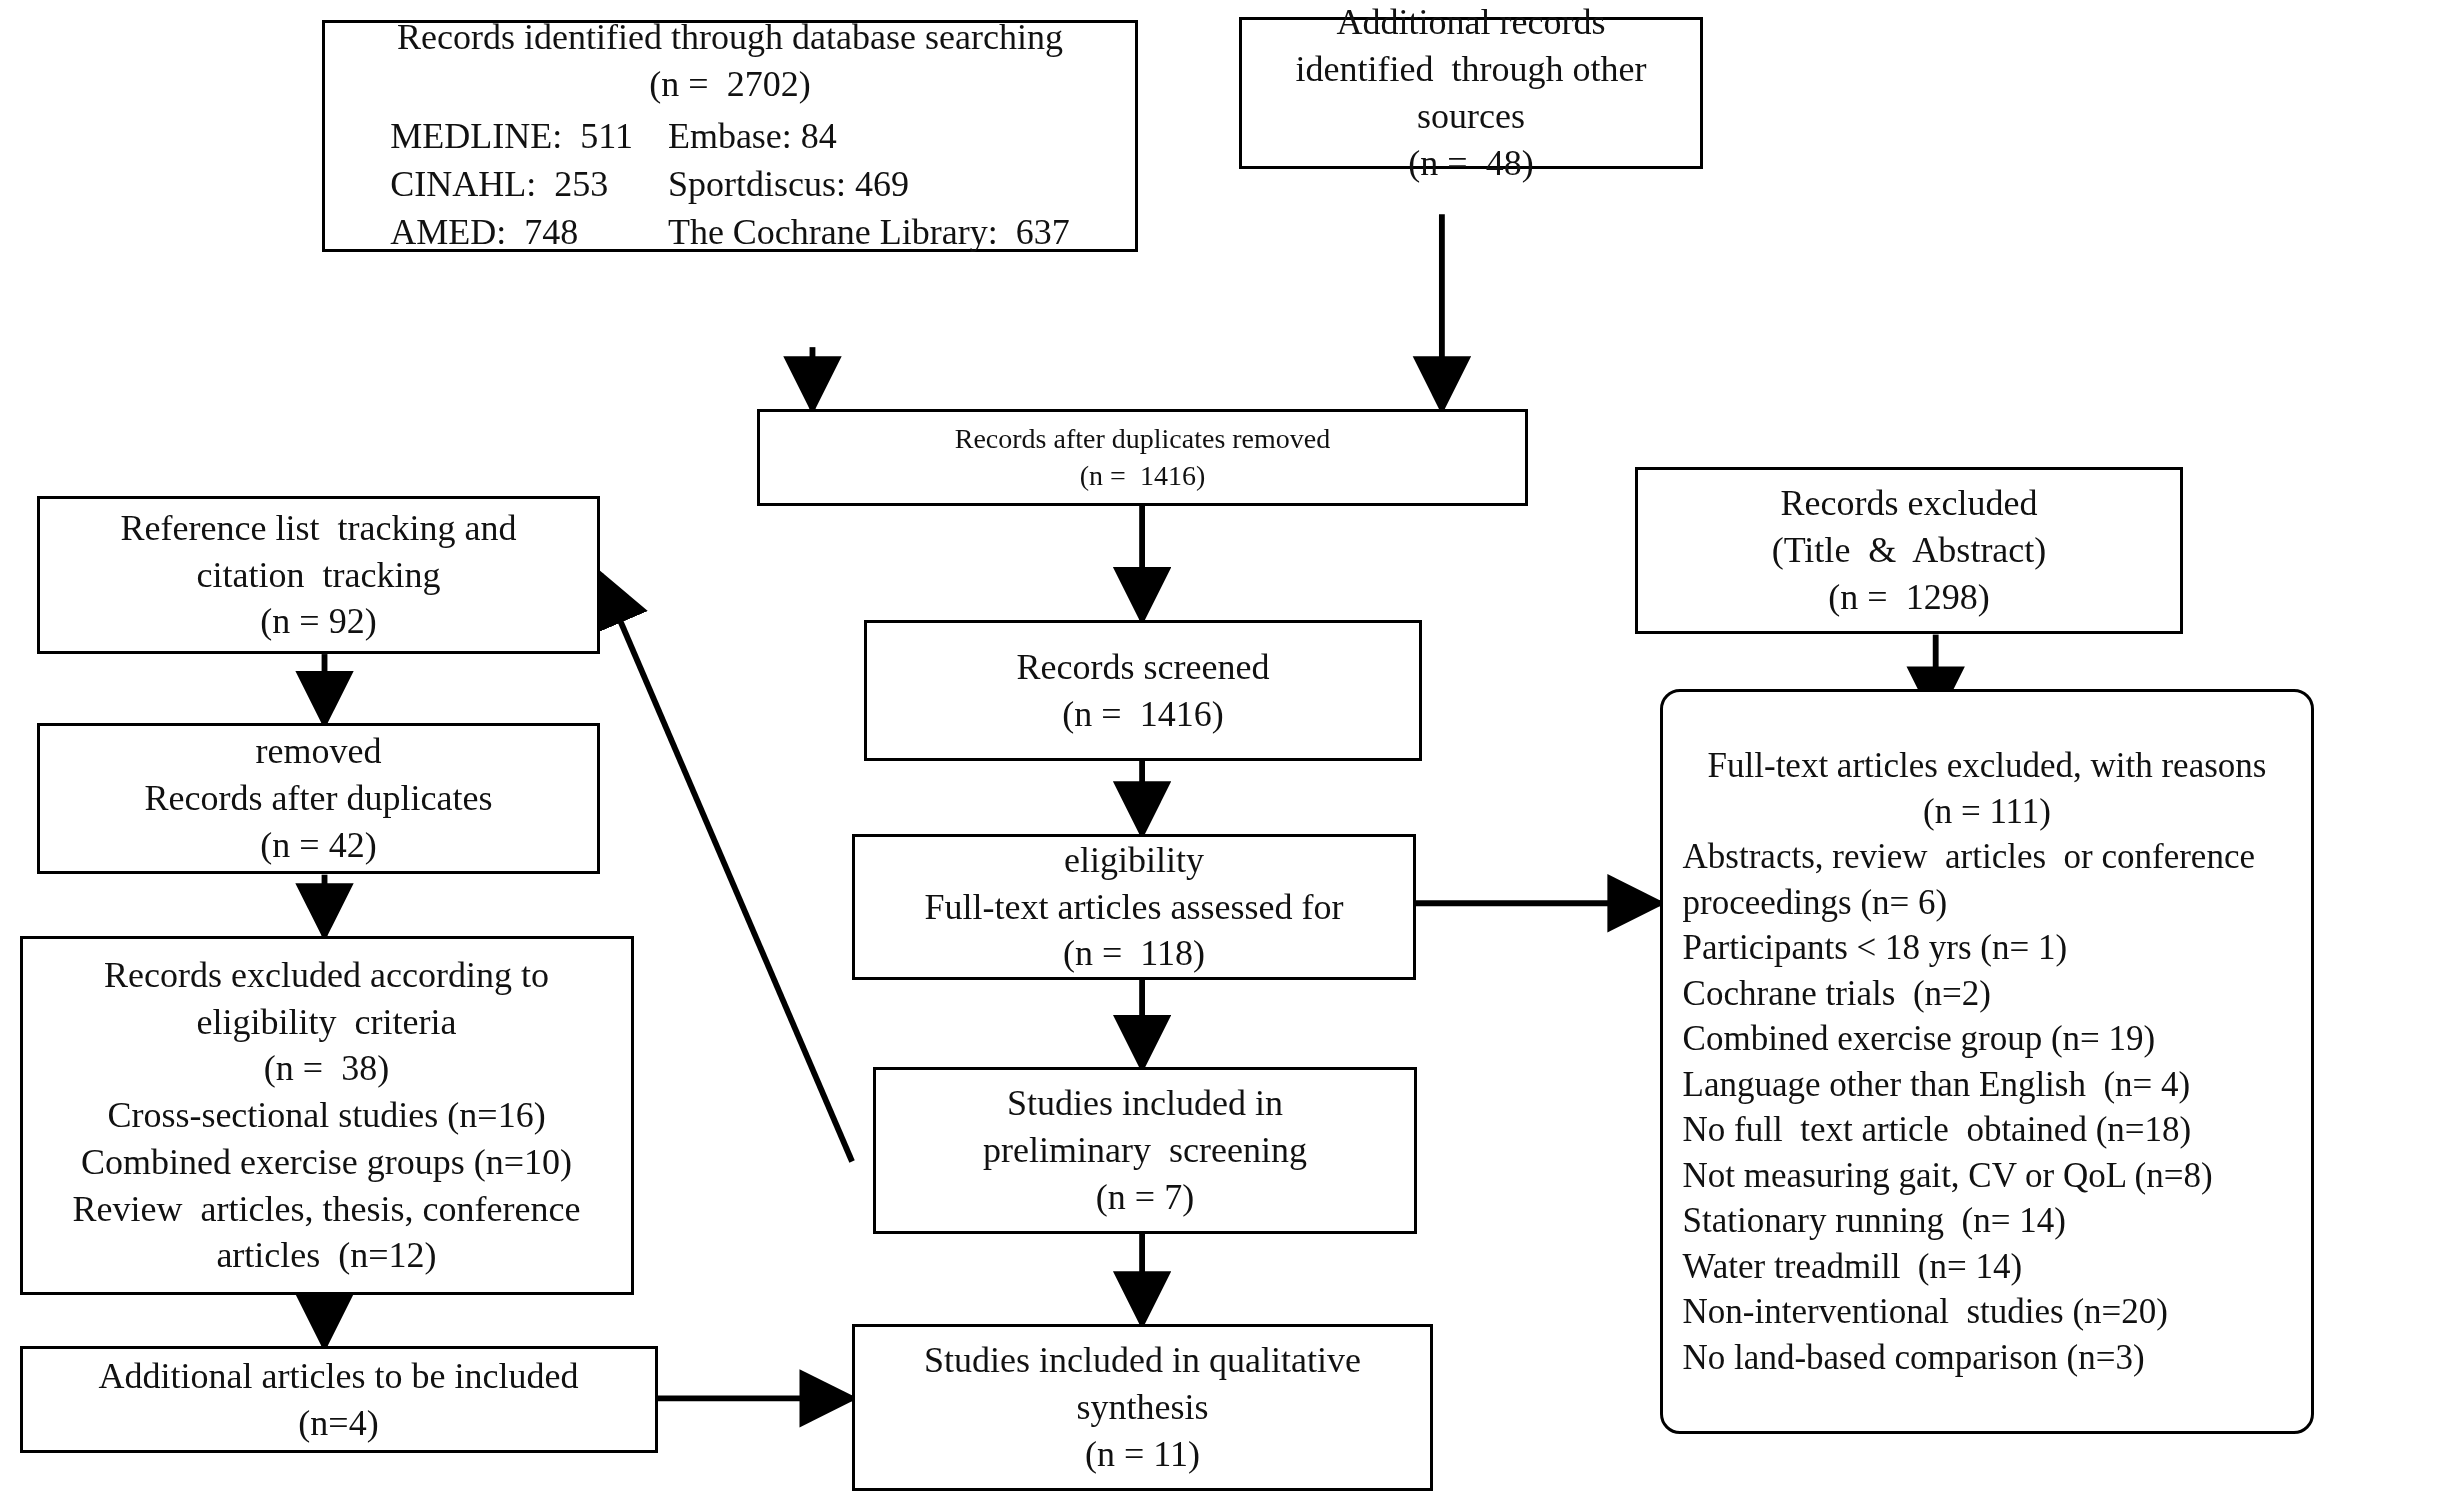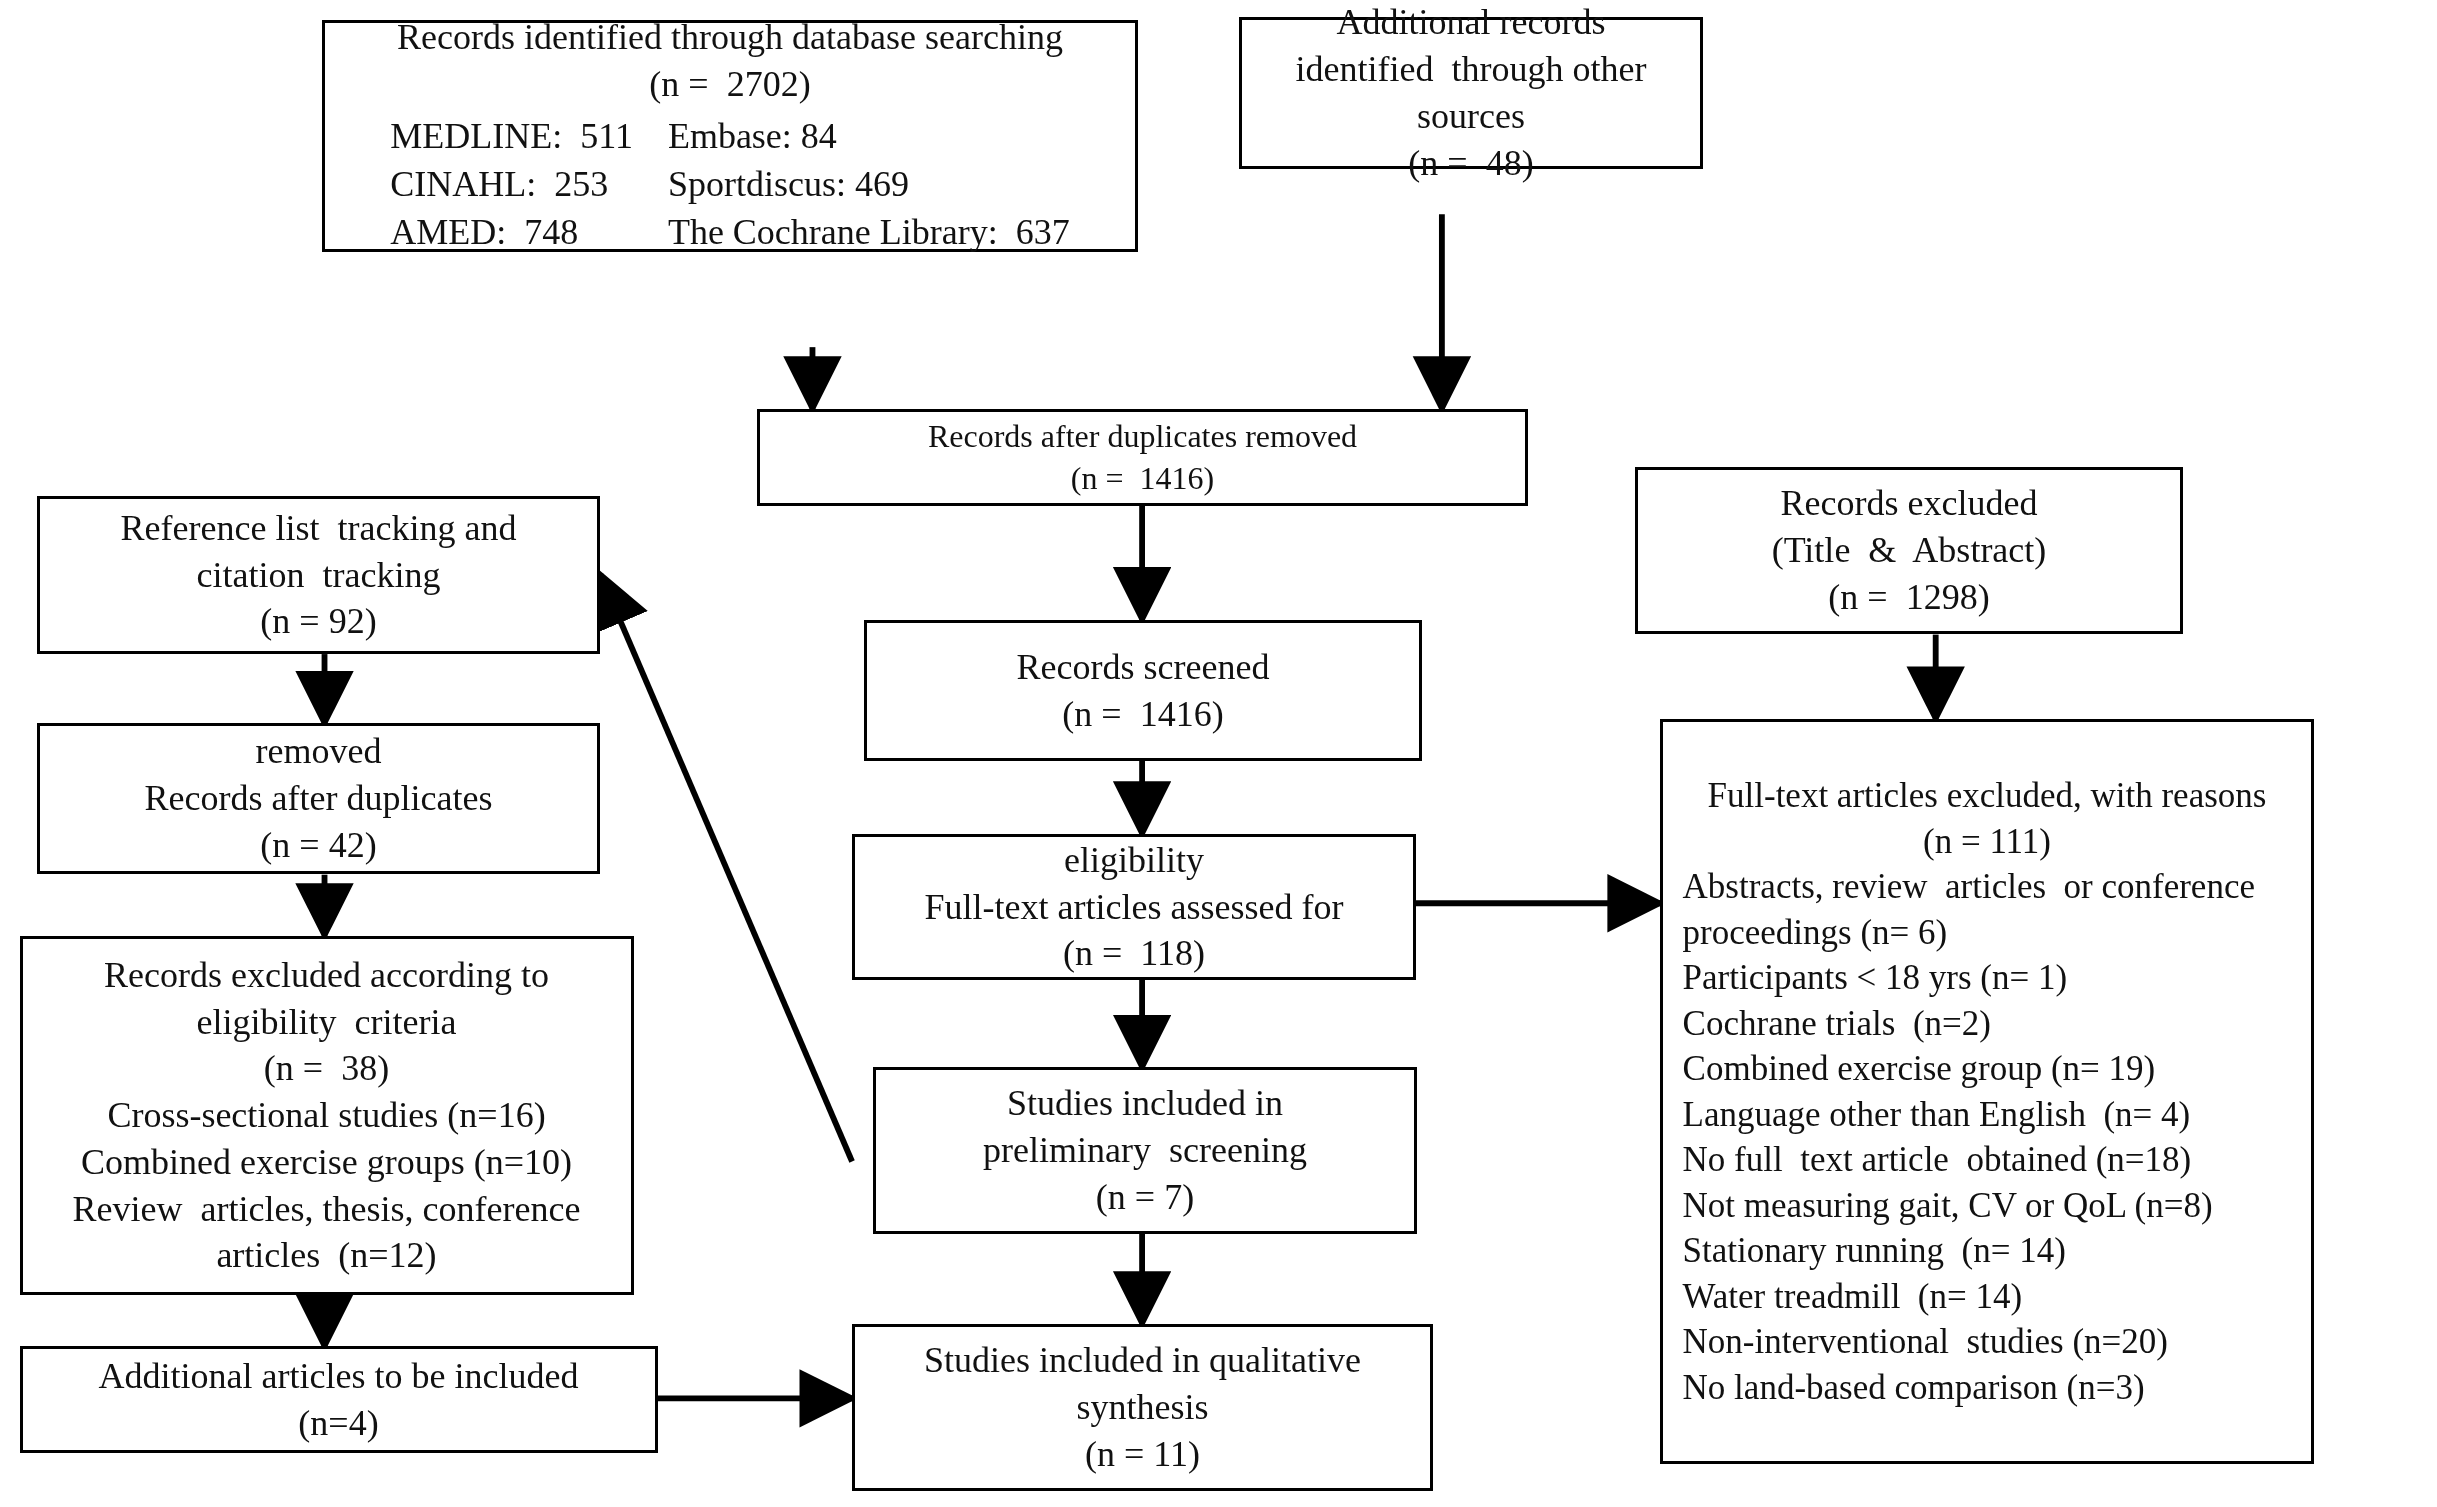--- a/index.html
+++ b/index.html
@@ -112,21 +112,21 @@
     </div>
   </div>
 
   <div class="box center" style="left:1239px; top:17px; width:464px; height:152px; font-size:36px; padding:6.5px 9px;">
     <span class="line">Additional records</span>
     <span class="line">identified  through other</span>
     <span class="line">sources</span>
     <span class="line">(n =  48)</span>
   </div>
 
-  <div class="box center" style="left:757px; top:409px; width:771px; height:97px; font-size:32px; padding:5.2px 9px;">
+  <div class="box center" style="left:757px; top:409px; width:771px; height:97px; font-size:28px; padding:5.2px 9px;">
     <span class="line">Records after duplicates removed</span>
     <span class="line">(n =  1416)</span>
   </div>
 
   <div class="box center" style="left:864px; top:620px; width:558px; height:141px; font-size:36px; padding:5.2px 9px;">
     <span class="line">Records screened</span>
     <span class="line">(n =  1416)</span>
   </div>
 
   <div class="box center" style="left:852px; top:834px; width:564px; height:146px; font-size:36px; padding:3.9px 6.5px;">
@@ -173,21 +173,21 @@
     <span class="line">Additional articles to be included</span>
     <span class="line">(n=4)</span>
   </div>
 
   <div class="box center" style="left:1635px; top:467px; width:548px; height:167px; font-size:36px; padding:3.9px 6.5px;">
     <span class="line">Records excluded</span>
     <span class="line">(Title  &amp;  Abstract)</span>
     <span class="line">(n =  1298)</span>
   </div>
 
-  <div class="box left" style="left:1660px; top:719px; width:654px; height:745px; font-size:35px; padding:7.8px 2.6px;">
+  <div class="box left" style="left:1660px; top:689px; width:654px; height:745px; font-size:35px; padding:7.8px 2.6px;border-radius:20px;">
     <span class="line" style="text-align:center; padding-left:0;">Full-text articles excluded, with reasons</span>
     <span class="line" style="text-align:center; padding-left:0;">(n = 111)</span>
     <span class="line">Abstracts, review  articles  or conference</span>
     <span class="line">proceedings (n= 6)</span>
     <span class="line">Participants &lt; 18 yrs (n= 1)</span>
     <span class="line">Cochrane trials  (n=2)</span>
     <span class="line">Combined exercise group (n= 19)</span>
     <span class="line">Language other than English  (n= 4)</span>
     <span class="line">No full  text article  obtained (n=18)</span>
     <span class="line">Not measuring gait, CV or QoL (n=8)</span>

